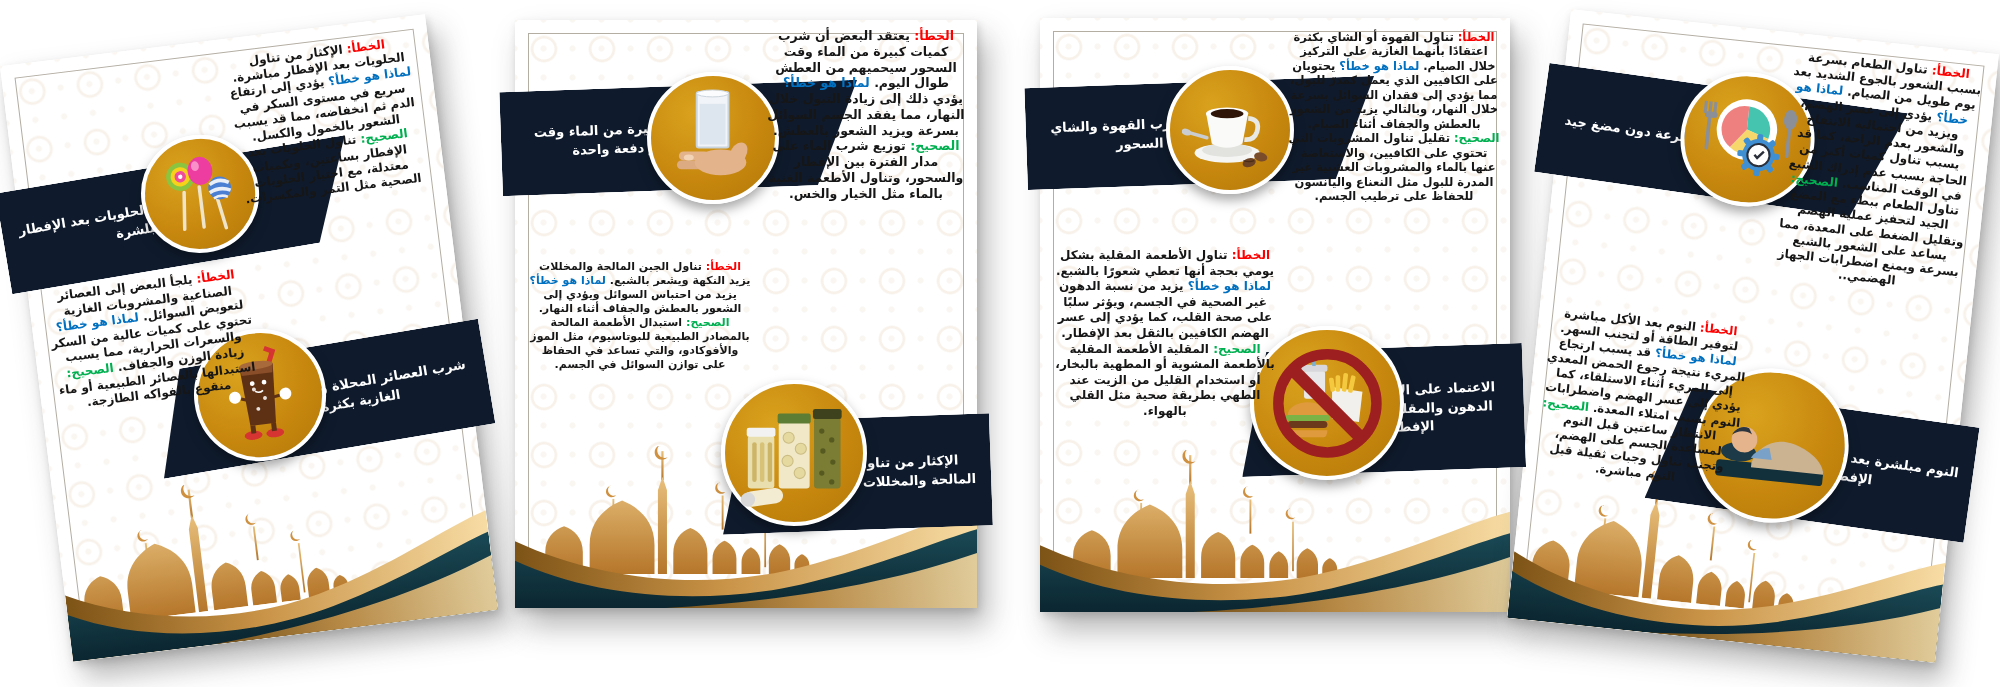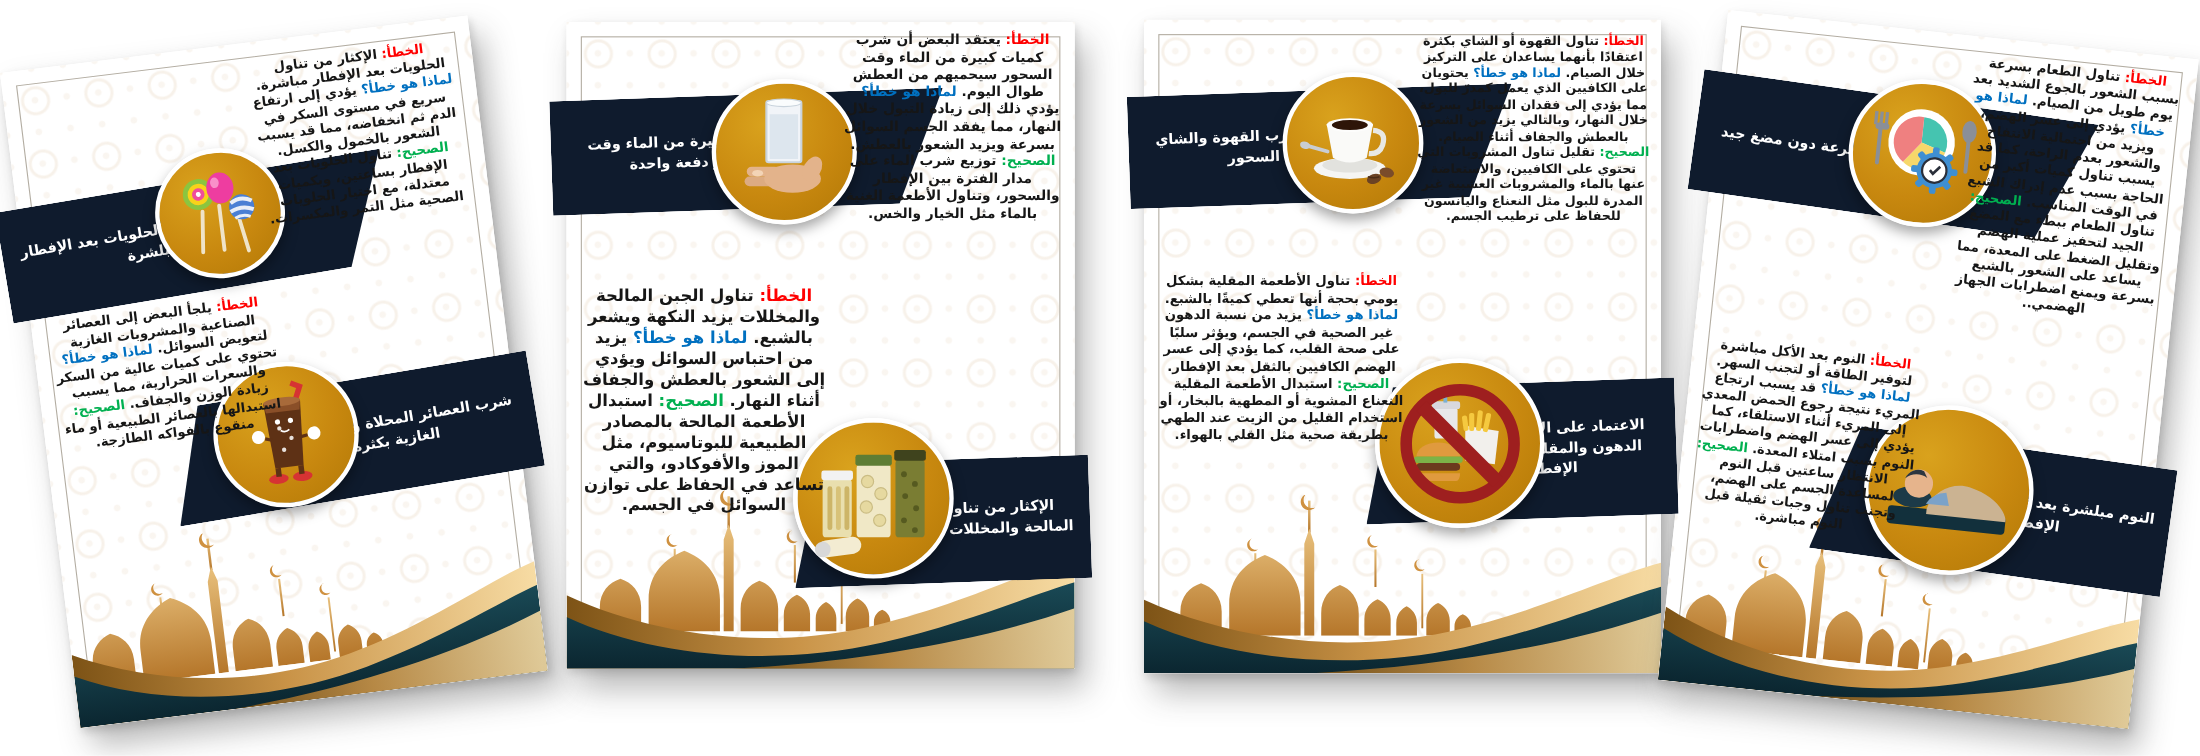--- a/index.html
+++ b/index.html
@@ -38,21 +38,21 @@
   .c1 .ribbon.tl{left:-18px;top:118px;width:252px;height:90px;padding:6px 92px 6px 10px;transform:rotate(-2.5deg);}
   .c1 .badge.tl{left:124px;top:92px;width:110px;height:110px;}
   .c1 .tb.bottom{left:14px;top:228px;width:208px;font-size:12px;line-height:1.3;}
   .c1 .ribbon.br{right:-18px;top:316px;width:238px;height:94px;padding:6px 10px 6px 88px;transform:rotate(-2.5deg);}
   .c1 .badge.br{left:152px;top:292px;width:124px;height:124px;}
   
   .c2{left:515px;top:20px;width:462px;height:588px;}
   .c2 .tb.top{right:12px;top:8px;width:198px;font-size:12.5px;line-height:1.26;}
   .c2 .ribbon.tl{left:-14px;top:66px;width:250px;height:92px;padding:6px 100px 6px 8px;transform:rotate(-2deg);}
   .c2 .badge.tl{left:132px;top:52px;width:124px;height:124px;}
-  .c2 .tb.bottom{left:14px;top:240px;width:222px;font-size:15px;line-height:1.27;}
+  .c2 .tb.bottom{left:14px;top:240px;width:222px;font-size:11px;line-height:1.27;}
   .c2 .ribbon.br{right:-14px;top:398px;width:206px;height:100px;padding:6px 8px 6px 56px;transform:rotate(-2deg);}
   .c2 .badge.br{left:206px;top:360px;width:138px;height:138px;}
   
   .c3{left:1040px;top:18px;width:470px;height:594px;}
   .c3 .tb.top{right:10px;top:12px;width:212px;font-size:11.5px;line-height:1.26;}
   .c3 .ribbon.tl{left:-14px;top:64px;width:246px;height:90px;padding:6px 96px 6px 8px;transform:rotate(-2deg);}
   .c3 .badge.tl{left:126px;top:48px;width:120px;height:120px;}
   .c3 .tb.bottom{left:12px;top:230px;width:226px;font-size:12px;line-height:1.3;}
   .c3 .ribbon.br{right:-14px;top:330px;width:212px;height:112px;padding:6px 8px 6px 64px;transform:rotate(-2deg);}
   .c3 .badge.br{left:210px;top:308px;width:146px;height:146px;}
@@ -264,21 +264,21 @@
       <div class="inner-border"></div>
       <svg class="mosque" viewBox="0 0 320 150" preserveAspectRatio="xMidYMax meet">
           <use href="#mosqueG"></use>
         </svg>
       <svg class="wave" viewBox="0 0 460 120" preserveAspectRatio="none">
           <use href="#waveG"></use>
         </svg>
     </div>
     <p class="tb top">
       <span class="lbl err">الخطأ:</span>
-      <span>تناول القهوة أو الشاي بكثرة اعتقادًا بأنهما يساعدان على التركيز خلال الصيام.</span>
+      <span>تناول القهوة أو الشاي بكثرة اعتقادًا بأنهما الغازية على التركيز خلال الصيام.</span>
       <span class="lbl why">لماذا هو خطأ؟</span>
       <span>يحتويان على الكافيين الذي يعمل كمدرّ للبول، مما يؤدي إلى فقدان السوائل بسرعة خلال النهار، وبالتالي يزيد من الشعور بالعطش والجفاف أثناء الصيام.</span>
       <span class="lbl ok">الصحيح:</span>
       <span>تقليل تناول المشروبات التي تحتوي على الكافيين، والاستعاضة عنها بالماء والمشروبات العشبية غير المدرة للبول مثل النعناع واليانسون للحفاظ على ترطيب الجسم.</span>
     </p>
     <div class="ribbon tl">
       <span>الإفراط في شرب القهوة والشاي وقت السحور</span>
     </div>
     <div class="badge tl">
       <svg viewBox="0 0 100 100">
@@ -292,25 +292,25 @@
             <rect x="4" y="54" width="24" height="3.6" rx="1.8" fill="#c9cdd2"></rect>
             <ellipse cx="4" cy="56" rx="5" ry="3.4" fill="#c9cdd2"></ellipse>
           </g>
         <ellipse cx="70" cy="84" rx="7" ry="4.6" fill="#6b4224" transform="rotate(-18 70 84)"></ellipse>
         <ellipse cx="82" cy="78" rx="7" ry="4.6" fill="#7a4c2a" transform="rotate(14 82 78)"></ellipse>
         <path d="M64,82 q6,2 11,0" stroke="#4a2c16" stroke-width="1.4" fill="none"></path>
       </svg>
     </div>
     <p class="tb bottom">
       <span class="lbl err">الخطأ:</span>
-      <span>تناول الأطعمة المقلية بشكل يومي بحجة أنها تعطي كميةًا بالشبع.</span>
+      <span>تناول الأطعمة المقلية بشكل يومي بحجة أنها تعطي شعورًا بالشبع.</span>
       <span class="lbl why">لماذا هو خطأ؟</span>
       <span>يزيد من نسبة الدهون غير الصحية في الجسم، ويؤثر سلبًا على صحة القلب، كما يؤدي إلى عسر الهضم الكافيين بالثقل بعد الإفطار.</span>
       <span class="lbl ok">الصحيح:</span>
-      <span>استبدال الأطعمة المقلية النعناع المشوية أو المطهية بالبخار، أو استخدام القليل من الزيت عند الطهي بطريقة صحية مثل القلي بالهواء.</span>
+      <span>المقلية الأطعمة المقلية بالأطعمة المشوية أو المطهية بالبخار، أو استخدام القليل من الزيت عند الطهي بطريقة صحية مثل القلي بالهواء.</span>
     </p>
     <div class="ribbon br">
       <span>الاعتماد على الأطعمة عالية الدهون والمقلية يوميًا في الإفطار</span>
     </div>
     <div class="badge br">
       <svg viewBox="0 0 100 100">
         <rect x="30" y="22" width="18" height="24" rx="2" fill="#e8e8ea"></rect>
         <rect x="28" y="17" width="22" height="6" rx="2" fill="#d8d8dc"></rect>
         <rect x="37" y="7" width="3" height="11" fill="#7ab0d4"></rect>
         <path d="M54,36 L80,40 L77,66 L54,63 Z" fill="#f2f0ec"></path>

